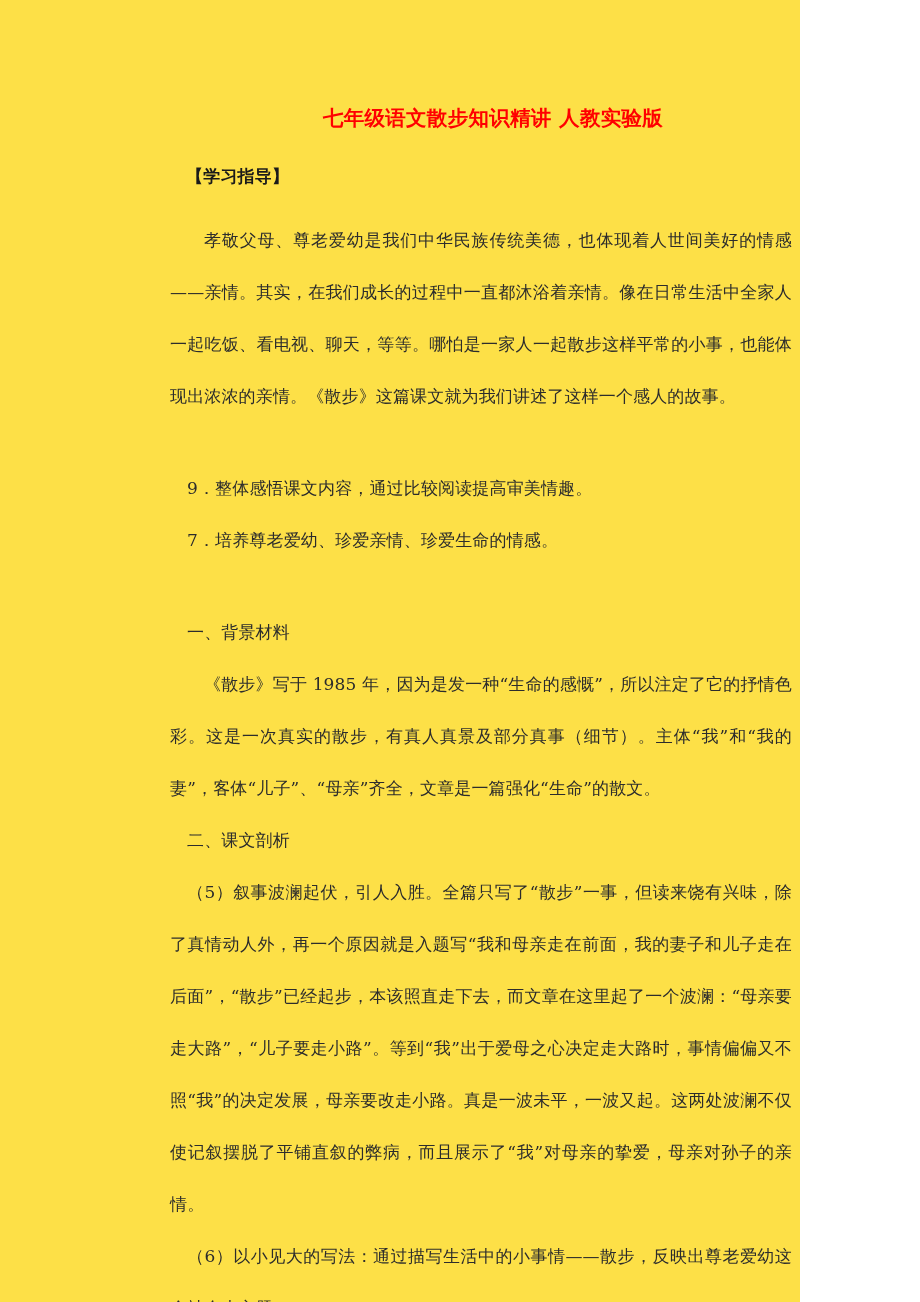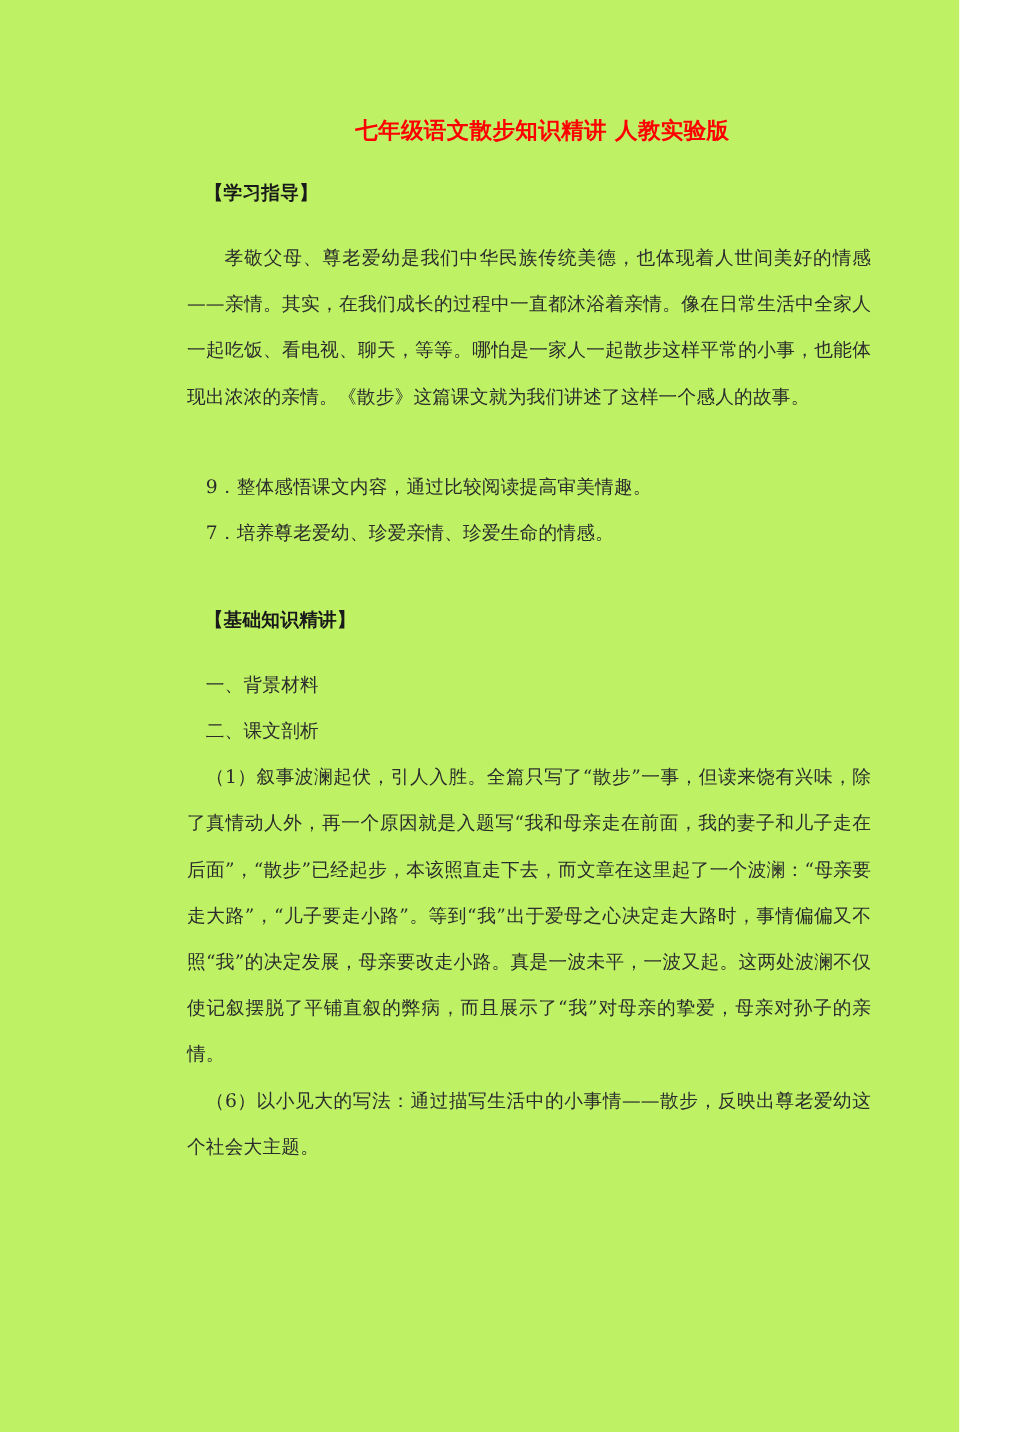--- a/index.html
+++ b/index.html
@@ -13,23 +13,23 @@
     position: relative;
     overflow: hidden;
     font-family: "DejaVu Serif", "Liberation Serif", serif;
     -webkit-font-smoothing: antialiased;
   }
 
   .page {
     position: absolute;
     left: 0;
     top: 0;
-    width: 872px;
+    width: 800px;
     height: 1302px;
-    background: #bef264;
+    background: #fde047;
   }
 
   .content {
     position: absolute;
     left: 130px;
     top: 0;
     width: 660px;
   }
 
   
@@ -54,21 +54,21 @@
     line-height: 24px;
     color: #1a1a1a;
     margin: 16px;
     padding-left: 40px;
     letter-spacing: 0.2px;
   }
 
   
   .para {
     font-size: 17px;
-    line-height: 42px;
+    line-height: 52px;
     color: #2c2c2c;
     margin: 0;
     text-align: justify;
     text-justify: inter-ideograph;
     letter-spacing: 0.15px;
     width: 622px;
     padding-left: 40px;
     box-sizing: content-box;
   }
   .para.indent {
@@ -101,29 +101,29 @@
 
 
     <div class="gap-10"></div>
 
     <p class="para indent-sm">9．整体感悟课文内容，通过比较阅读提高审美情趣。</p>
 
     <p class="para indent-sm">7．培养尊老爱幼、珍爱亲情、珍爱生命的情感。</p>
 
     <div class="gap-30"></div>
 
-    <div class="section-heading">【基础知识精讲】</div>
 
     <div class="gap-10"></div>
 
     <p class="para indent-sm">一、背景材料</p>
 
+    <p class="para indent">《散步》写于 1985 年，因为是发一种“生命的感慨”，所以注定了它的抒情色彩。这是一次真实的散步，有真人真景及部分真事（细节）。主体“我”和“我的妻”，客体“儿子”、“母亲”齐全，文章是一篇强化“生命”的散文。</p>
 
     <p class="para indent-sm">二、课文剖析</p>
 
 
-    <p class="para indent-sm">（1）叙事波澜起伏，引人入胜。全篇只写了“散步”一事，但读来饶有兴味，除了真情动人外，再一个原因就是入题写“我和母亲走在前面，我的妻子和儿子走在后面”，“散步”已经起步，本该照直走下去，而文章在这里起了一个波澜：“母亲要走大路”，“儿子要走小路”。等到“我”出于爱母之心决定走大路时，事情偏偏又不照“我”的决定发展，母亲要改走小路。真是一波未平，一波又起。这两处波澜不仅使记叙摆脱了平铺直叙的弊病，而且展示了“我”对母亲的挚爱，母亲对孙子的亲情。</p>
+    <p class="para indent-sm">（5）叙事波澜起伏，引人入胜。全篇只写了“散步”一事，但读来饶有兴味，除了真情动人外，再一个原因就是入题写“我和母亲走在前面，我的妻子和儿子走在后面”，“散步”已经起步，本该照直走下去，而文章在这里起了一个波澜：“母亲要走大路”，“儿子要走小路”。等到“我”出于爱母之心决定走大路时，事情偏偏又不照“我”的决定发展，母亲要改走小路。真是一波未平，一波又起。这两处波澜不仅使记叙摆脱了平铺直叙的弊病，而且展示了“我”对母亲的挚爱，母亲对孙子的亲情。</p>
 
     <p class="para indent-sm">（6）以小见大的写法：通过描写生活中的小事情——散步，反映出尊老爱幼这个社会大主题。</p>
 
 
   </div>
 </div>
 
 </body></html>

